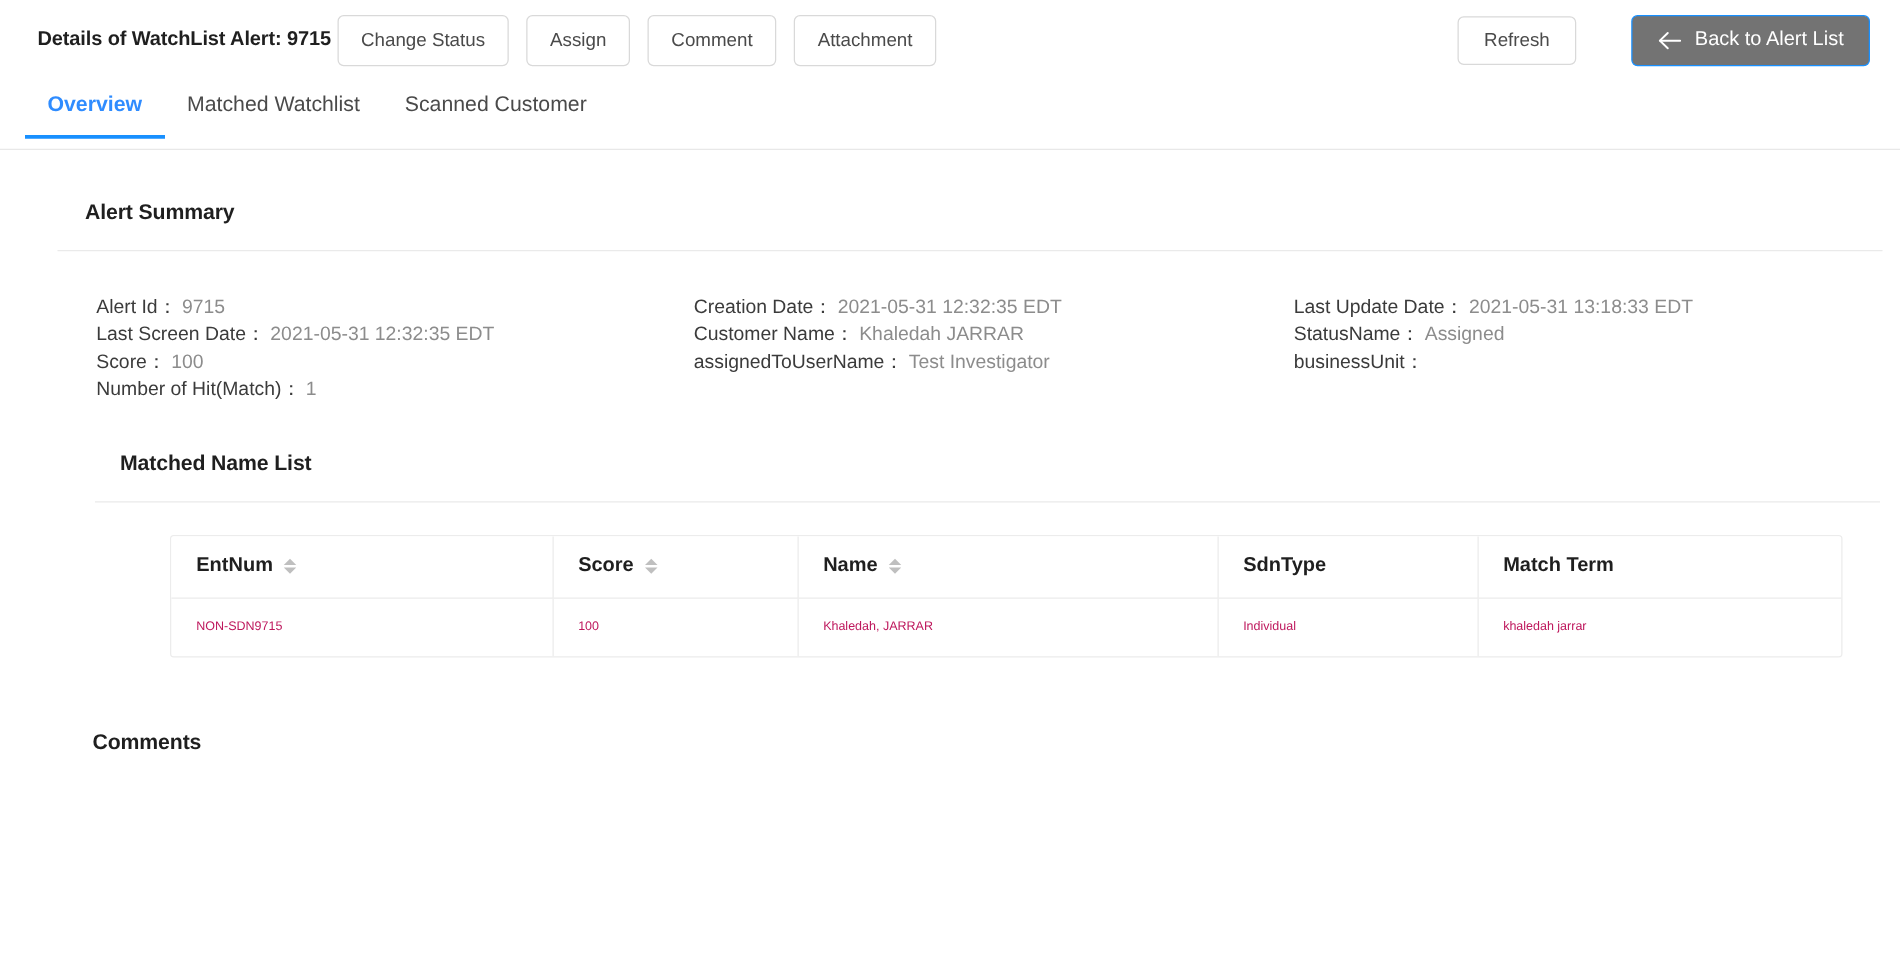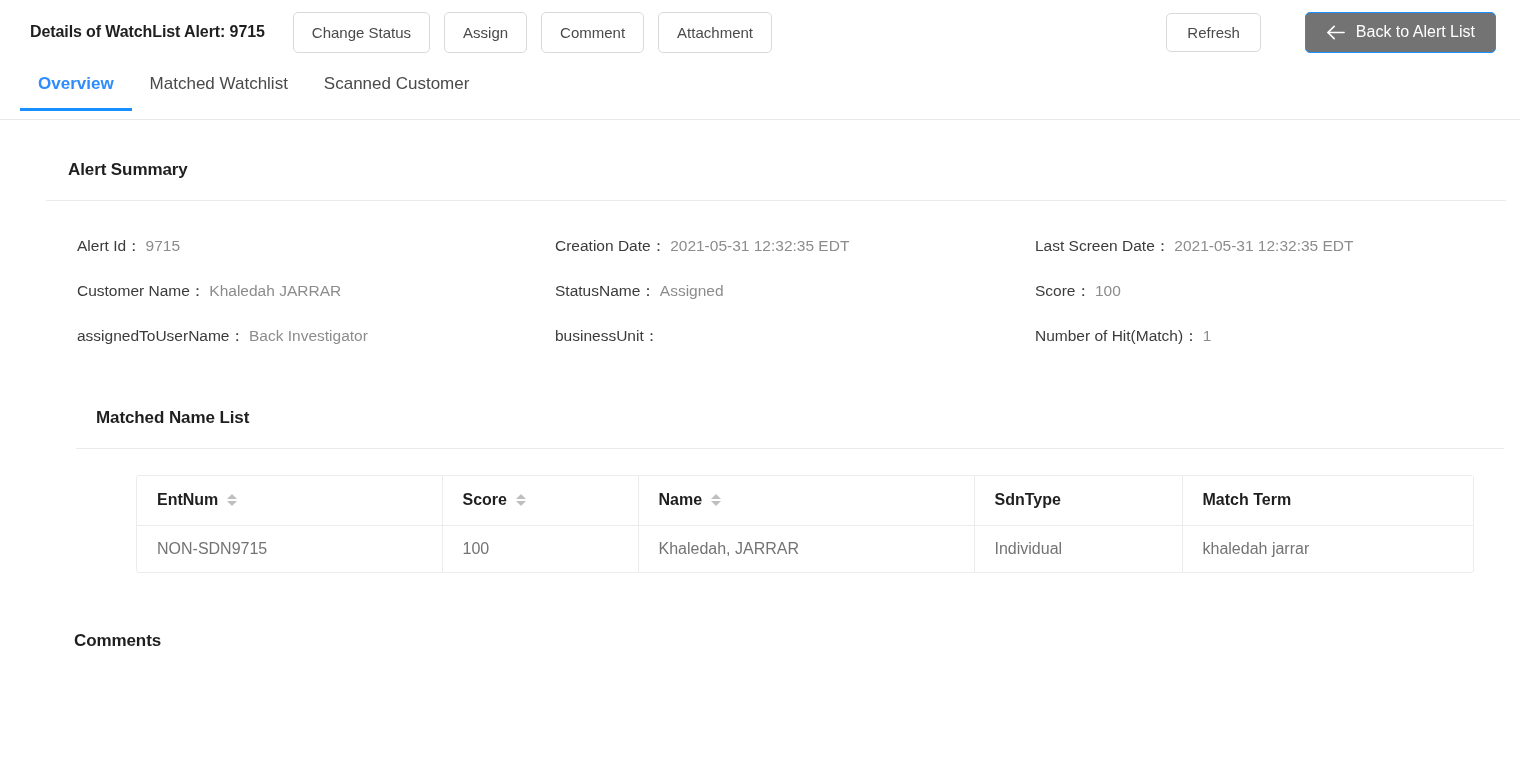--- a/index.html
+++ b/index.html
@@ -27,21 +27,21 @@
     font-weight: bold;
     color: #1f1f1f;
     white-space: nowrap;
     letter-spacing: -0.1px;
   }
 
   .action-group {
     display: flex;
     align-items: center;
     gap: 14px;
-    margin-left: 28px;
+    margin-left: 5px;
   }
 
   .ghost-btn {
     height: 41px;
     padding: 0 18px;
     background: #ffffff;
     border: 1px solid #d9d9d9;
     border-radius: 5px;
     font-family: "Liberation Sans", sans-serif;
     font-size: 15px;
@@ -145,21 +145,20 @@
   .hr {
     height: 1px;
     background: #eaeaea;
     width: 1460px;
   }
 
   
   .field-grid {
     display: grid;
     grid-template-columns: 478px 480px 1fr;
-    row-gap: 23px;
     padding: 34px 0 0 31px;
   }
 
   .field {
     font-size: 15.5px;
     line-height: 22px;
     white-space: nowrap;
   }
 
   .field-label { color: #3b3b3b; }
@@ -206,22 +205,22 @@
     font-size: 16px;
     font-weight: bold;
     color: #1f1f1f;
     border-bottom: 1px solid #ececec;
     vertical-align: middle;
     background: #ffffff;
   }
 
   table.matched-table td {
     height: 47px;
-    font-size: 16px;
-    color: #737373;
+    font-size: 10px;
+    color: #be185d;
     vertical-align: middle;
   }
 
   .th-inner {
     display: inline-flex;
     align-items: center;
     gap: 9px;
     text-align: center;
   }
 
@@ -295,36 +294,39 @@
   </div>
   <div class="hr"></div>
 
   <div class="field-grid">
     <div class="field">
       <span class="field-label">Alert Id：</span><span class="field-value">9715</span>
     </div>
     <div class="field">
       <span class="field-label">Creation Date：</span><span class="field-value">2021-05-31 12:32:35 EDT</span>
     </div>
+    <div class="field">
+      <span class="field-label">Last Update Date：</span><span class="field-value">2021-05-31 13:18:33 EDT</span>
+    </div>
 
     <div class="field">
       <span class="field-label">Last Screen Date：</span><span class="field-value">2021-05-31 12:32:35 EDT</span>
     </div>
     <div class="field">
       <span class="field-label">Customer Name：</span><span class="field-value">Khaledah JARRAR</span>
     </div>
     <div class="field">
       <span class="field-label">StatusName：</span><span class="field-value">Assigned</span>
     </div>
 
     <div class="field">
       <span class="field-label">Score：</span><span class="field-value">100</span>
     </div>
     <div class="field">
-      <span class="field-label">assignedToUserName：</span><span class="field-value">Back Investigator</span>
+      <span class="field-label">assignedToUserName：</span><span class="field-value">Test Investigator</span>
     </div>
 
     <div class="field">
       <span class="field-label">businessUnit：</span><span class="field-value"></span>
     </div>
     <div class="field">
       <span class="field-label">Number of Hit(Match)：</span><span class="field-value">1</span>
     </div>
     <div class="field"></div>
   </div>

